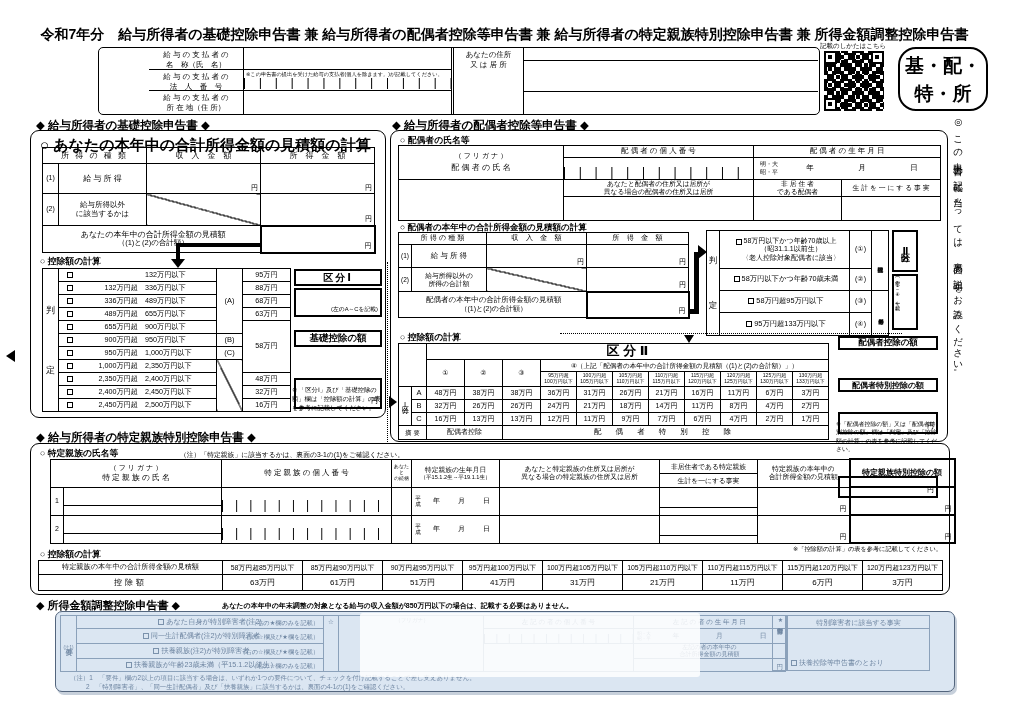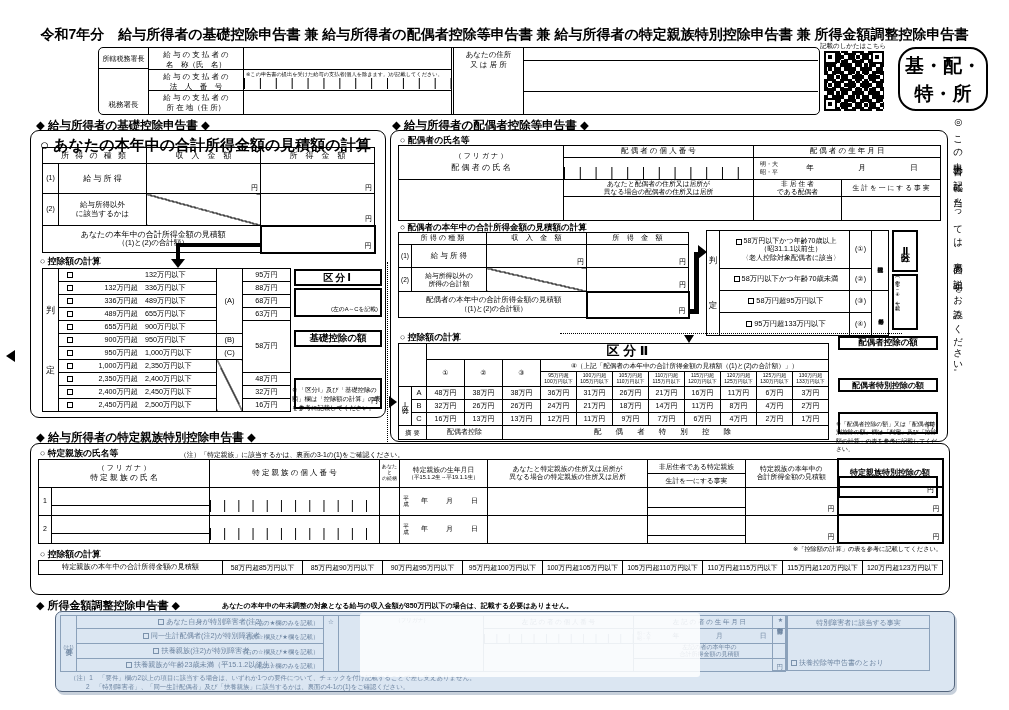--- a/index.html
+++ b/index.html
@@ -30,24 +30,20 @@
 .fdt td{border:1px solid #8ba1ba;padding:0;vertical-align:middle;text-align:center;overflow:hidden;line-height:1.15;color:#6d84a0}
 .ck2{display:inline-block;width:6px;height:6px;border:1px solid #7b92ac;vertical-align:middle}
 .tick2{background-image:repeating-linear-gradient(to right,#8ba1ba 0 1px,transparent 1px 13px);background-repeat:repeat-x}
 </style>
 </head>
 <body>
 
 <div class="ab bold" style="top:26px;left:0;width:1009px;text-align:center;font-size:14px">令和7年分　給与所得者の基礎控除申告書 兼 給与所得者の配偶者控除等申告書 兼 給与所得者の特定親族特別控除申告書 兼 所得金額調整控除申告書</div>
 
 <div class="ab bx" style="left:98px;top:47px;width:722px;height:68px;border-radius:5px">
-  <div class="ab" style="left:0;top:0;width:50px;height:100%;border-right:1px solid #000">
-    <div class="ctr" style="font-size:7px;height:21px;line-height:21px;border-bottom:1px solid #000">所轄税務署長</div>
-    <div class="ab ctr" style="bottom:4px;left:0;width:100%;font-size:7.5px">税務署長</div>
-  </div>
   <div class="ab" style="left:50px;top:0;width:95px;height:100%;border-right:1px solid #000">
     <div style="height:21.6px;border-bottom:1px solid #000;font-size:7.5px;text-align:center;padding-top:2px">
       <div>給 与 の 支 払 者 の</div>
         <div>名　称（氏　名）</div>
     </div>
     <div style="height:21.6px;border-bottom:1px solid #000;font-size:7.5px;text-align:center;padding-top:2px">
       <div>給 与 の 支 払 者 の</div>
         <div>法　人　番　号</div>
     </div>
     <div style="height:21.6px;font-size:7.5px;text-align:center;padding-top:2px">
@@ -497,21 +493,21 @@
 <div class="ab rel" style="left:838px;top:394px;width:100px;height:22px;border:2px solid #000">
     <span class="yen">円</span>
   </div>
 <div class="ab" style="left:836px;top:420px;width:104px;font-size:5.9px;line-height:1.4">※「配偶者控除の額」又は「配偶者特別控除の額」欄は「判定」及び「控除額の計算」の表を参考に記載してください。</div>
 
 <div class="ab bold" style="left:36px;top:430px;font-size:11.5px">◆ 給与所得者の特定親族特別控除申告書 ◆</div>
 <div class="ab bx" style="left:30px;top:443px;width:920px;height:152px"></div>
 <div class="ab bold" style="left:40px;top:448px;font-size:8.8px">○ 特定親族の氏名等</div>
 <div class="ab" style="left:180px;top:450px;font-size:6.8px">（注）「特定親族」に該当するかは、裏面の3-1の(1)をご確認ください。</div>
 
-<table class="frm ab" style="left:38px;top:458px;width:904px;font-size:7.3px">
+<table class="frm ab" style="left:50px;top:458px;width:904px;font-size:7.3px">
   <colgroup>
       <col style="width:13px">
       <col style="width:158px">
       <col style="width:170px">
       <col style="width:20px">
       <col style="width:88px">
       <col style="width:160px">
       <col style="width:98px">
       <col style="width:92px">
       <col style="width:105px">
@@ -627,20 +623,32 @@
     <td>58万円超85万円以下</td>
     <td>85万円超90万円以下</td>
     <td>90万円超95万円以下</td>
     <td>95万円超100万円以下</td>
     <td>100万円超105万円以下</td>
     <td>105万円超110万円以下</td>
     <td>110万円超115万円以下</td>
     <td>115万円超120万円以下</td>
     <td>120万円超123万円以下</td>
   </tr>
+  <tr style="height:16px;font-size:8px">
+    <td style="letter-spacing:3px">控除額</td>
+    <td>63万円</td>
+    <td>61万円</td>
+    <td>51万円</td>
+    <td>41万円</td>
+    <td>31万円</td>
+    <td>21万円</td>
+    <td>11万円</td>
+    <td>6万円</td>
+    <td>3万円</td>
+  </tr>
 </tbody>
   </table>
 
 <div class="ab bold" style="left:36px;top:598px;font-size:11px">◆ 所得金額調整控除申告書 ◆</div>
 <div class="ab bold" style="left:222px;top:601px;font-size:7px">あなたの本年中の年末調整の対象となる給与の収入金額が850万円以下の場合は、記載する必要はありません。</div>
 
 <div class="ab" style="left:55px;top:611px;width:900px;height:81px;background:#dbe6f2;border:1.5px solid #53657d;border-radius:7px;box-shadow:2px 3px 0 rgba(130,150,175,.45)"></div>
 
 <table class="fdt ab" style="left:60px;top:615px;width:725px;font-size:7.2px">
   <colgroup>

